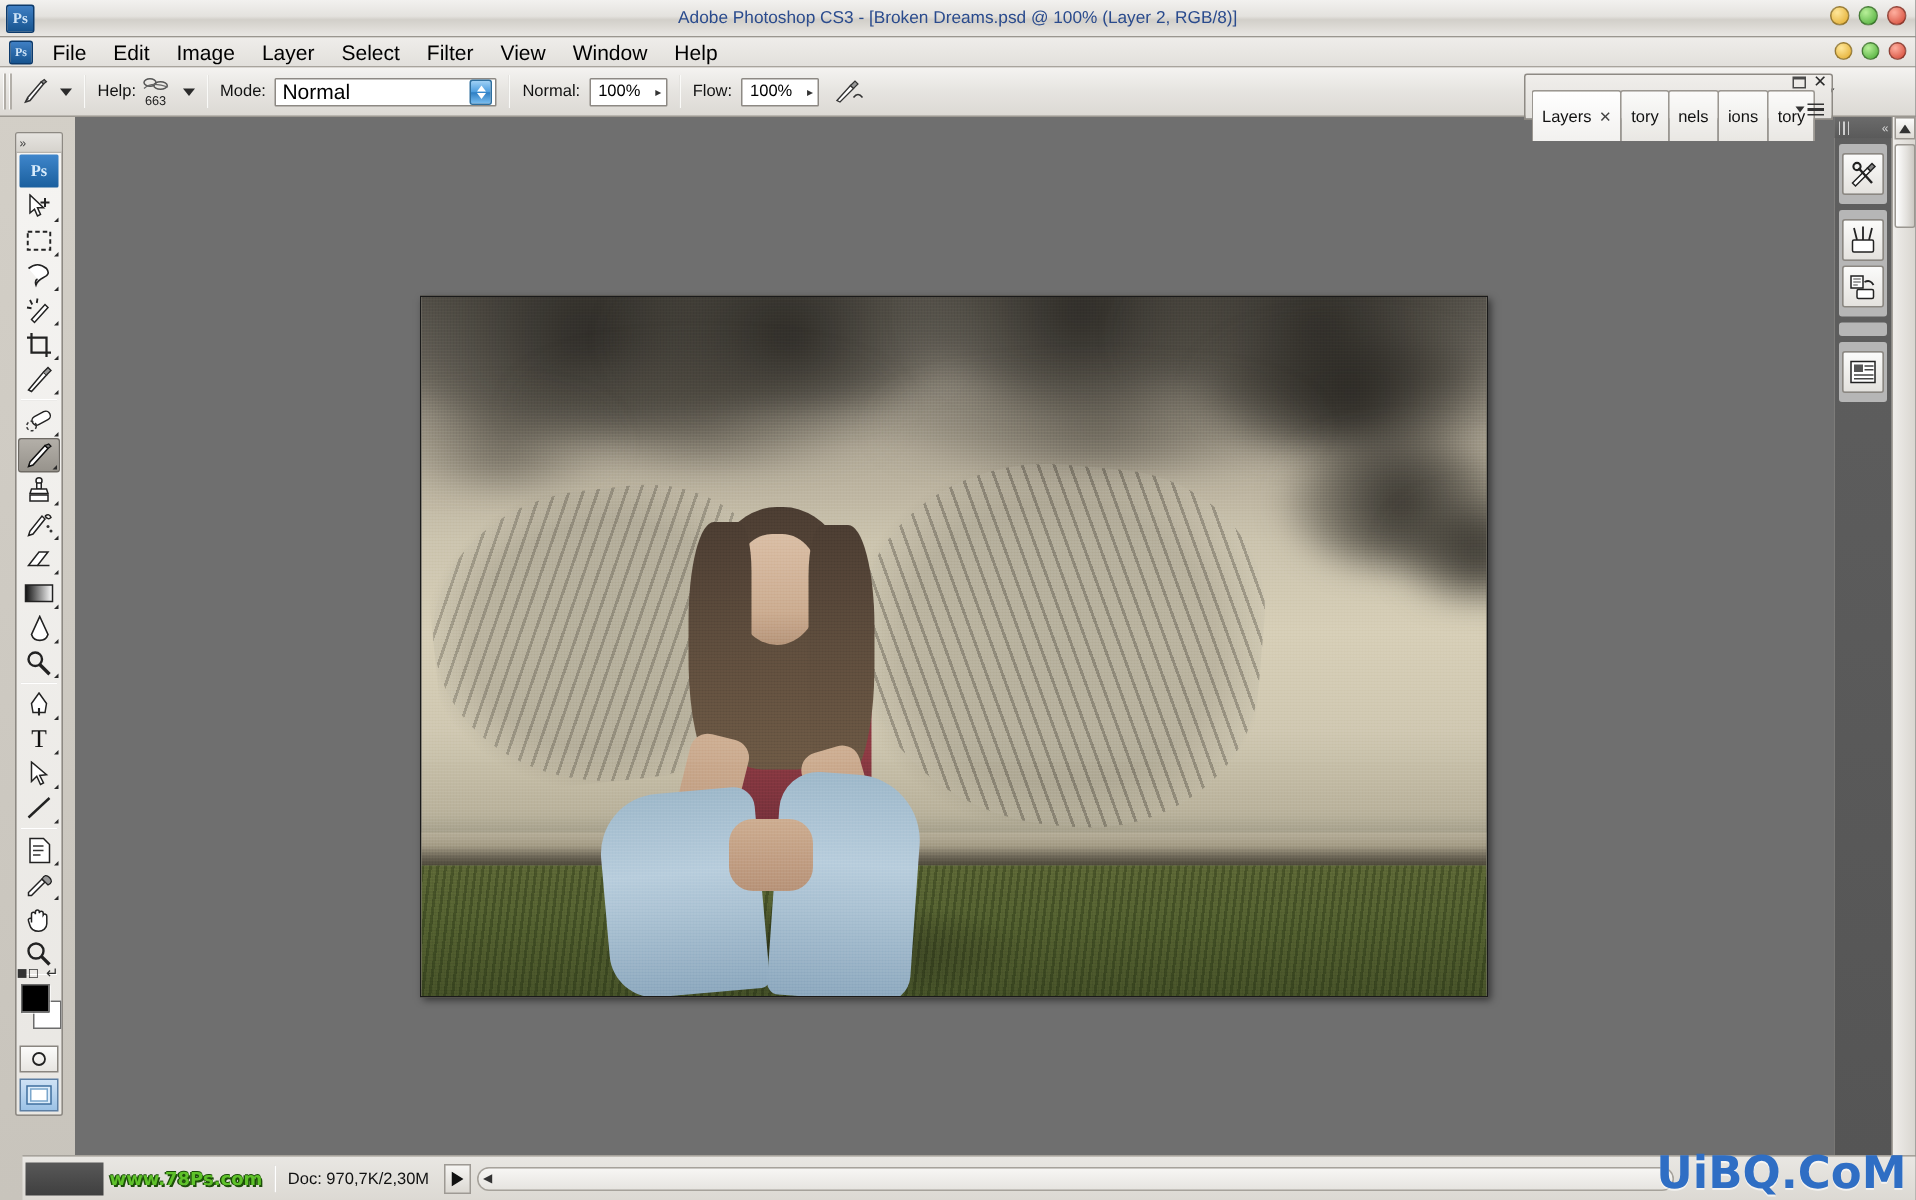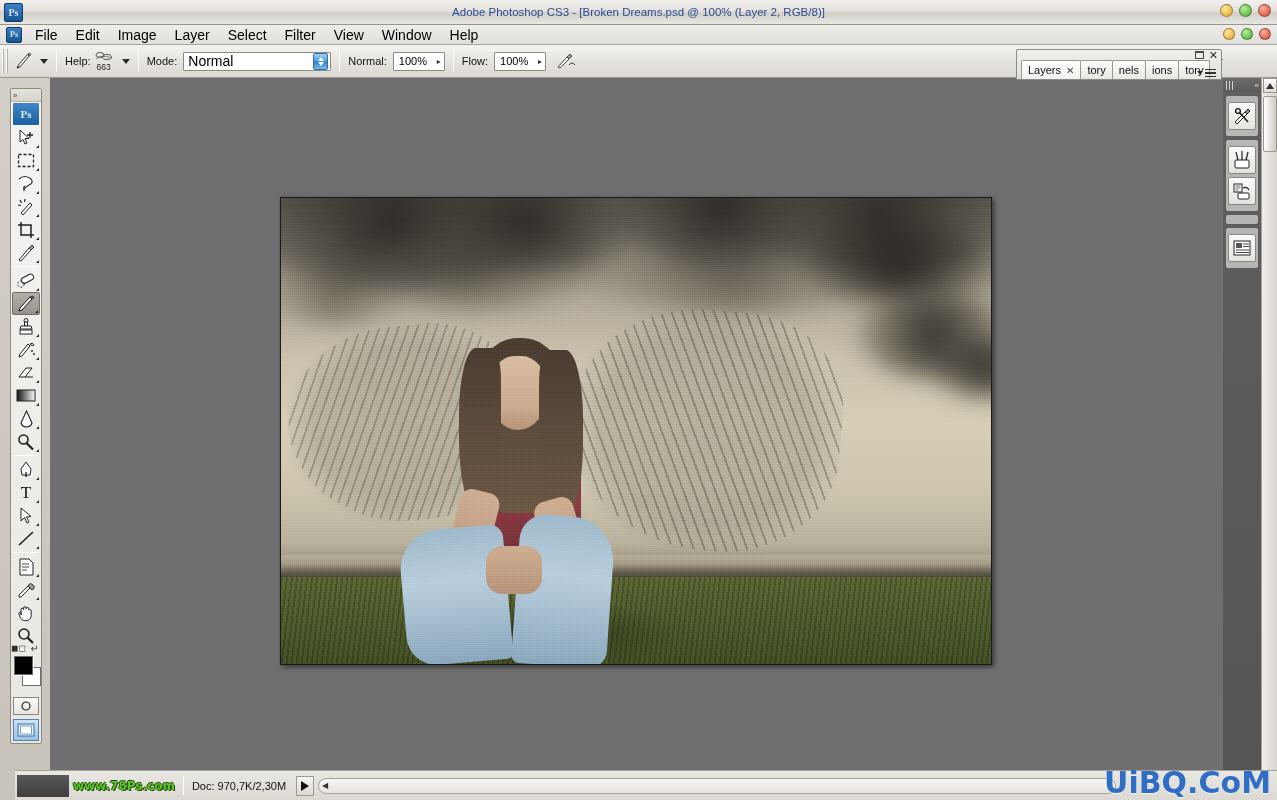--- a/index.html
+++ b/index.html
@@ -138,21 +138,21 @@
     border-radius: 2px 2px 0 0;
     z-index: 20;
   }
   .palette-top {
     position: absolute; right: 3px; top: 1px; display: flex; align-items: center; gap: 5px;
   }
   .pbtn-min { width: 9px; height: 8px; border: 1px solid #4a4a4a; border-top-width: 2px; }
   .pbtn-close { font-size: 11px; color: #2b2b2b; line-height: 8px; }
   .ptabs { position: absolute; left: 4px; top: 10px; display: flex; align-items: flex-end; }
   .ptab {
-    height: 19px; padding: 0 6px; font-size: 11px; color: #111;
+    height: 34px; padding: 0 6px; font-size: 11px; color: #111;
     background: linear-gradient(to bottom, #fbfbfa, #e9e7e3);
     border: 1px solid #9b9views; border: 1px solid #9b9791; border-bottom: none;
     display: flex; align-items: center; gap: 5px; border-radius: 2px 2px 0 0;
     margin-right: -1px;
   }
   .ptab.active { background: linear-gradient(to bottom, #ffffff, #f2f1ef); }
   .ptab .x { font-size: 10px; color: #444; }
   .pmenu { position: absolute; right: 5px; bottom: 2px; display: flex; align-items: center; gap: 2px; }
   .pmenu .tri { width:0;height:0;border-left:3px solid transparent;border-right:3px solid transparent;border-top:4px solid #333; }
   .pmenu .lines { display: flex; flex-direction: column; gap: 2px; }

